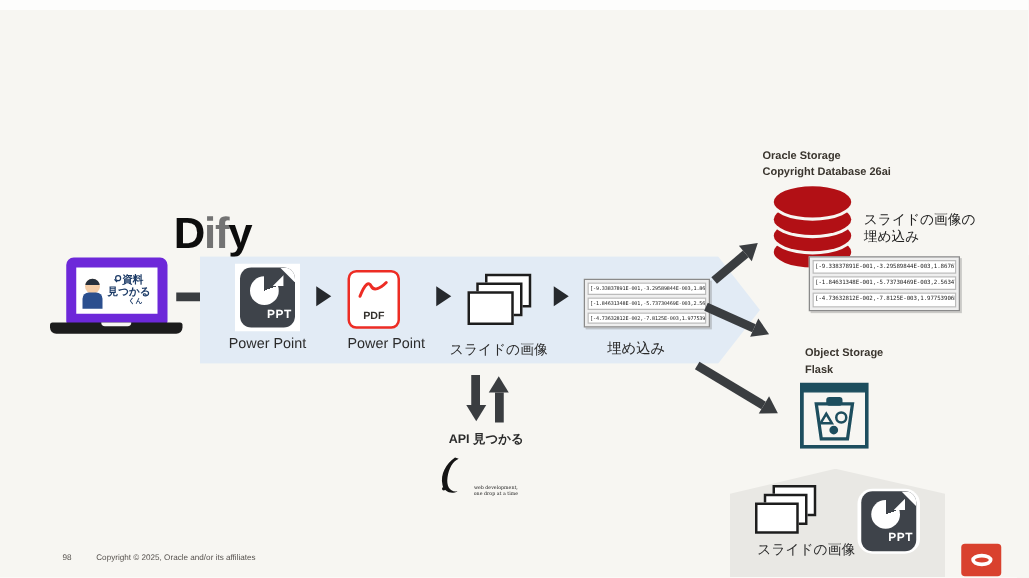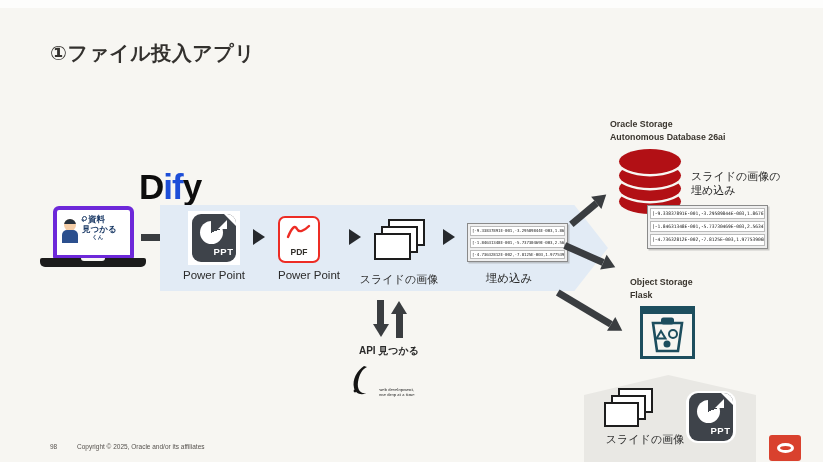--- a/index.html
+++ b/index.html
@@ -4,35 +4,35 @@
 <style>
   * { margin:0; padding:0; box-sizing:border-box; }
   html,body { width:823px; height:462px; }
   body { font-family:"Liberation Sans","DejaVu Sans",sans-serif; background:#fff; }
   .page { position:relative; width:823px; height:462px; background:#f7f6f2; overflow:hidden; }
   .top-strip { position:absolute; left:0; top:0; width:823px; height:8px; background:#fdfdfc; }
 
   .title { position:absolute; left:50px; top:40px; font-size:20px; font-weight:bold; color:#33312e; letter-spacing:0.5px; }
 
   
-  .laptop-screen { position:absolute; left:53px; top:206px; width:81px; height:53px; border:4px solid #6d28d9; border-radius:6px 6px 2px 2px; background:#fff; }
+  .laptop-screen { position:absolute; left:53px; top:206px; width:81px; height:53px; border:8px solid #6d28d9; border-radius:6px 6px 2px 2px; background:#fff;text-align:center; }
   .laptop-base { position:absolute; left:40px; top:258px; width:106px; height:9px; background:#1c1c1c; border-radius:2px 2px 5px 5px; }
   .laptop-base .notch { width:24px; height:3px; background:#f7f6f2; border-radius:0 0 3px 3px; margin:0 auto; }
   .m-fig { position:absolute; left:5px; top:9px; width:17px; height:28px; }
   .m-head { position:absolute; top:0; left:2px; width:12px; height:12px; border-radius:50%; background:#f5cda6; overflow:hidden; }
   .m-hair { position:absolute; top:-1px; left:-1px; width:14px; height:6px; background:#26303c; border-radius:7px 7px 0 0; }
   .m-body { position:absolute; top:11px; left:0; width:16px; height:13px; background:#2b4f8e; border-radius:5px 5px 0 0; }
   .m-text { position:absolute; left:25px; top:4px; color:#1b3a66; font-weight:bold; line-height:1.2; white-space:nowrap; }
   .m-l1 { font-size:8.5px; } .m-l2 { font-size:8.5px; } .m-l3 { font-size:5.5px; padding-left:10px; }
   .m-glass { display:inline-block; width:5px; height:5px; border:1.3px solid #1b3a66; border-radius:50%; position:relative; top:-1px; margin-right:1px; }
   .m-glass::after { content:""; position:absolute; left:-2px; top:3px; width:3px; height:1.3px; background:#1b3a66; transform:rotate(45deg); }
 
   
   .dify { position:absolute; left:139px; top:167px; font-size:35px; font-weight:bold; letter-spacing:-1px; color:#0d0d0d; }
-  .dify .blue { color:#1d4ed8; }
+  .dify .blue { color:#737373; }
 
   
   .chevron { position:absolute; left:160px; top:205px; width:448px; height:86px; background:#e2ebf5;
              clip-path:polygon(0 0, 92.5% 0, 100% 50%, 92.5% 100%, 0 100%); }
 
   
   .tarrow { position:absolute; height:16px; display:flex; align-items:center; transform-origin:0 50%; }
   .tarrow .shaft { height:7px; background:#3a3d40; }
   .tarrow .head { width:0; height:0; border-left:13px solid #3a3d40; border-top:8px solid transparent; border-bottom:8px solid transparent; }
   .tri { position:absolute; width:0; height:0; border-left:12px solid #26292d; border-top:8.5px solid transparent; border-bottom:8.5px solid transparent; }
@@ -70,40 +70,39 @@
   .flask-word { position:absolute; left:17px; top:0px; font-family:"DejaVu Serif","Liberation Serif",serif; font-size:25px; line-height:1; }
   .flask-tag { position:absolute; left:30px; top:26px; font-size:3.8px; line-height:1.3; color:#222; text-align:center; font-family:"DejaVu Serif",serif; }
 
   
   .db-title { position:absolute; left:610px; top:118px; font-size:8.8px; font-weight:bold; color:#3a352e; line-height:1.45; }
   .db-icon { position:absolute; left:619px; top:149px; width:62px; height:66px; }
   .db-icon .disk { position:absolute; left:0; width:62px; height:25px; background:#b21015; border-radius:50%; box-shadow:0 0 0 2.5px #f7f6f2; }
   .db-caption { position:absolute; left:691px; top:169px; font-size:11px; color:#1f1f1f; line-height:1.3; }
 
   
-  .os-title { position:absolute; left:630px; top:276px; font-size:8.8px; font-weight:bold; color:#3a352e; line-height:1.45; }
+  .os-title { position:absolute; left:644px; top:276px; font-size:8.8px; font-weight:bold; color:#3a352e; line-height:1.45; }
   .bucket-svg { position:absolute; left:640px; top:306px; }
 
   
   .pentagon { position:absolute; left:584px; top:375px; width:172px; height:87px; background:#e9e8e4;
               clip-path:polygon(0 23%, 49% 0, 100% 23%, 100% 100%, 0 100%); }
 
   
   .page-num { position:absolute; left:50px; top:443px; font-size:6.5px; color:#56524e; }
   .copyright { position:absolute; left:77px; top:443px; font-size:6.5px; color:#56524e; }
   .oracle-logo { position:absolute; left:769px; top:435px; width:32px; height:26px; background:#d9412e; border-radius:3px; display:flex; align-items:center; justify-content:center; }
   .oracle-o { width:17px; height:10px; border:3px solid #fff; border-radius:50%; }
 </style>
 </head>
 <body>
 
 <div class="page">
   <div class="top-strip"></div>
 
-  <div class="title">①ファイル投入アプリ</div>
 
   <div class="laptop-screen">
     <div class="m-fig">
       <div class="m-head">
           <div class="m-hair"></div>
         </div>
       <div class="m-body"></div>
     </div>
     <div class="m-text">
       <div class="m-l1"><span class="m-glass"></span><span>資料</span></div>
@@ -191,21 +190,21 @@
       <circle cx="6" cy="27" r="1.4" fill="#151515"></circle>
     </svg>
     <div class="flask-tag">
       <div>web development,</div>
       <div>one drop at a time</div>
     </div>
   </div>
 
   <div class="db-title">
     <div>Oracle Storage</div>
-    <div>Autonomous Database 26ai</div>
+    <div>Copyright Database 26ai</div>
   </div>
   <div class="db-icon">
     <div class="disk" style="top:40px;"></div>
     <div class="disk" style="top:27px;"></div>
     <div class="disk" style="top:14px;"></div>
     <div class="disk" style="top:0;"></div>
   </div>
   <div class="db-caption">
     <div>スライドの画像の</div>
     <div>埋め込み</div>

